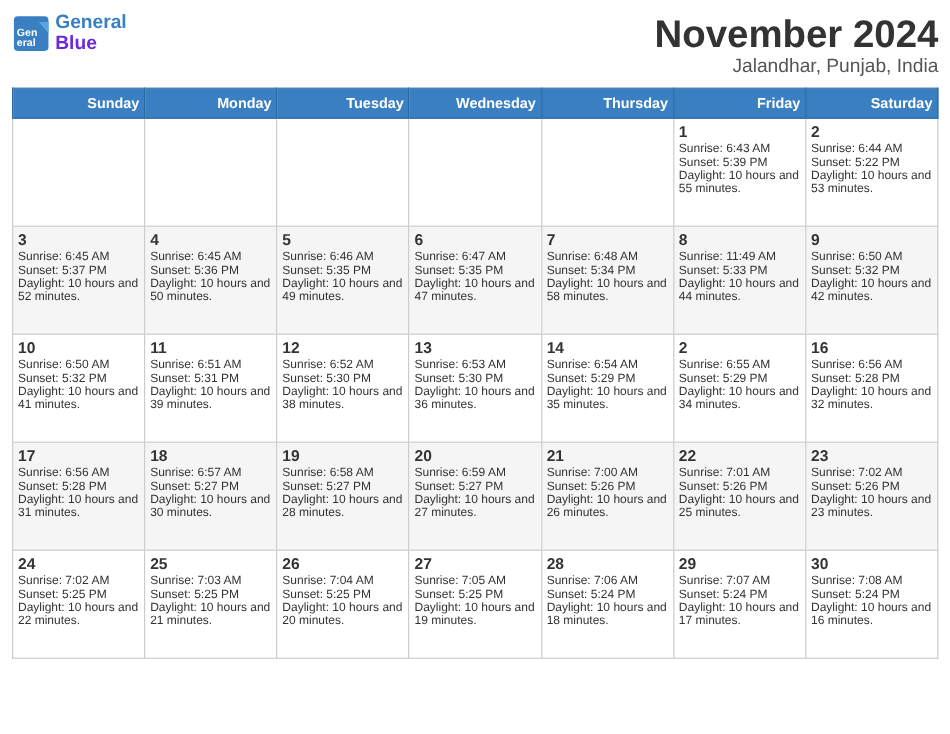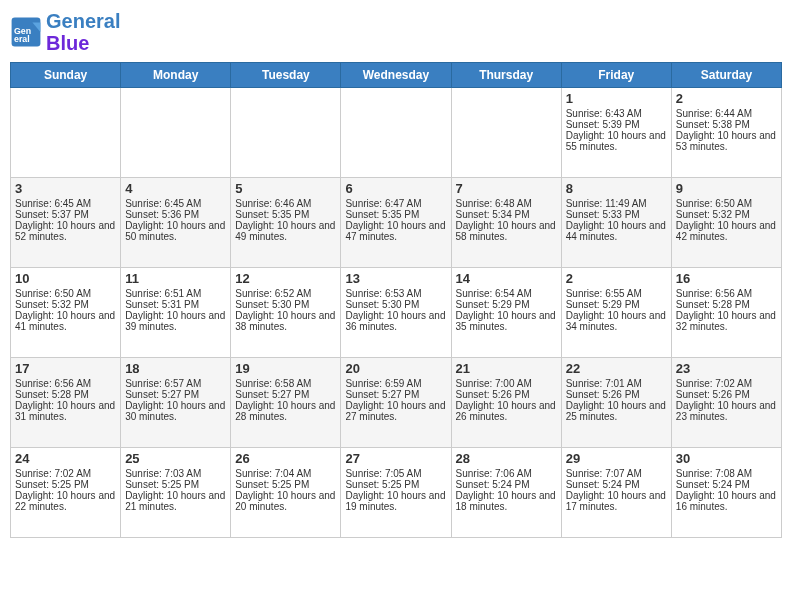--- a/index.html
+++ b/index.html
@@ -14,21 +14,21 @@
       display: flex;
       justify-content: space-between;
       align-items: flex-start;
       margin-bottom: 8px;
     }
     .logo {
       display: flex;
       align-items: center;
     }
     .logo-text {
-      font-size: 20px;
+      font-size: 16px;
       font-weight: bold;
       color: #333;
       line-height: 1.1;
     }
     .logo-text span {
       color: #3a7fc1;
     }
     .logo-icon {
       width: 32px;
       height: 32px;
@@ -50,21 +50,21 @@
       width: 100%;
       border-collapse: collapse;
       table-layout: fixed;
     }
     thead th {
       background-color: #3a7fc1;
       color: #fff;
       font-size: 12px;
       font-weight: bold;
       padding: 5px 4px;
-      text-align: center;
+      text-align: right;
       border: 1px solid #2a6aa0;
     }
     tbody td {
       vertical-align: top;
       border: 1px solid #ccc;
       padding: 3px 4px;
       font-size: 10px;
       color: #333;
       height: 90px;
       background: #fff;
@@ -95,20 +95,22 @@
       <text x="5" y="22" font-size="11" font-weight="bold" fill="white" font-family="Arial">Gen</text>
       <text x="5" y="33" font-size="11" font-weight="bold" fill="white" font-family="Arial">eral</text>
       <polygon points="28,8 38,8 38,20" fill="#5ba3e0"></polygon>
     </svg>
     <div class="logo-text">
       <div><span>General</span></div>
       <div><span style="color:#6d28d9">Blue</span></div>
     </div>
   </div>
   <div class="title-block">
+    <div class="month-title">November 2024</div>
+    <div class="location">Jalandhar, Punjab, India</div>
   </div>
 </div>
 
 <table>
   <thead>
     <tr>
     <th>Sunday</th>
         <th>Monday</th>
         <th>Tuesday</th>
         <th>Wednesday</th>
@@ -126,21 +128,21 @@
         <td class="empty"></td>
         <td>
           <span class="day-num">1</span>
           <div>Sunrise: 6:43 AM</div>
           <div>Sunset: 5:39 PM</div>
           <div>Daylight: 10 hours and 55 minutes.</div>
         </td>
         <td>
           <span class="day-num">2</span>
           <div>Sunrise: 6:44 AM</div>
-          <div>Sunset: 5:38 PM</div>
+          <div>Sunset: 5:22 PM</div>
           <div>Daylight: 10 hours and 53 minutes.</div>
         </td>
       </tr>
       <tr>
         <td>
           <span class="day-num">3</span>
           <div>Sunrise: 6:45 AM</div>
           <div>Sunset: 5:37 PM</div>
           <div>Daylight: 10 hours and 52 minutes.</div>
         </td>

